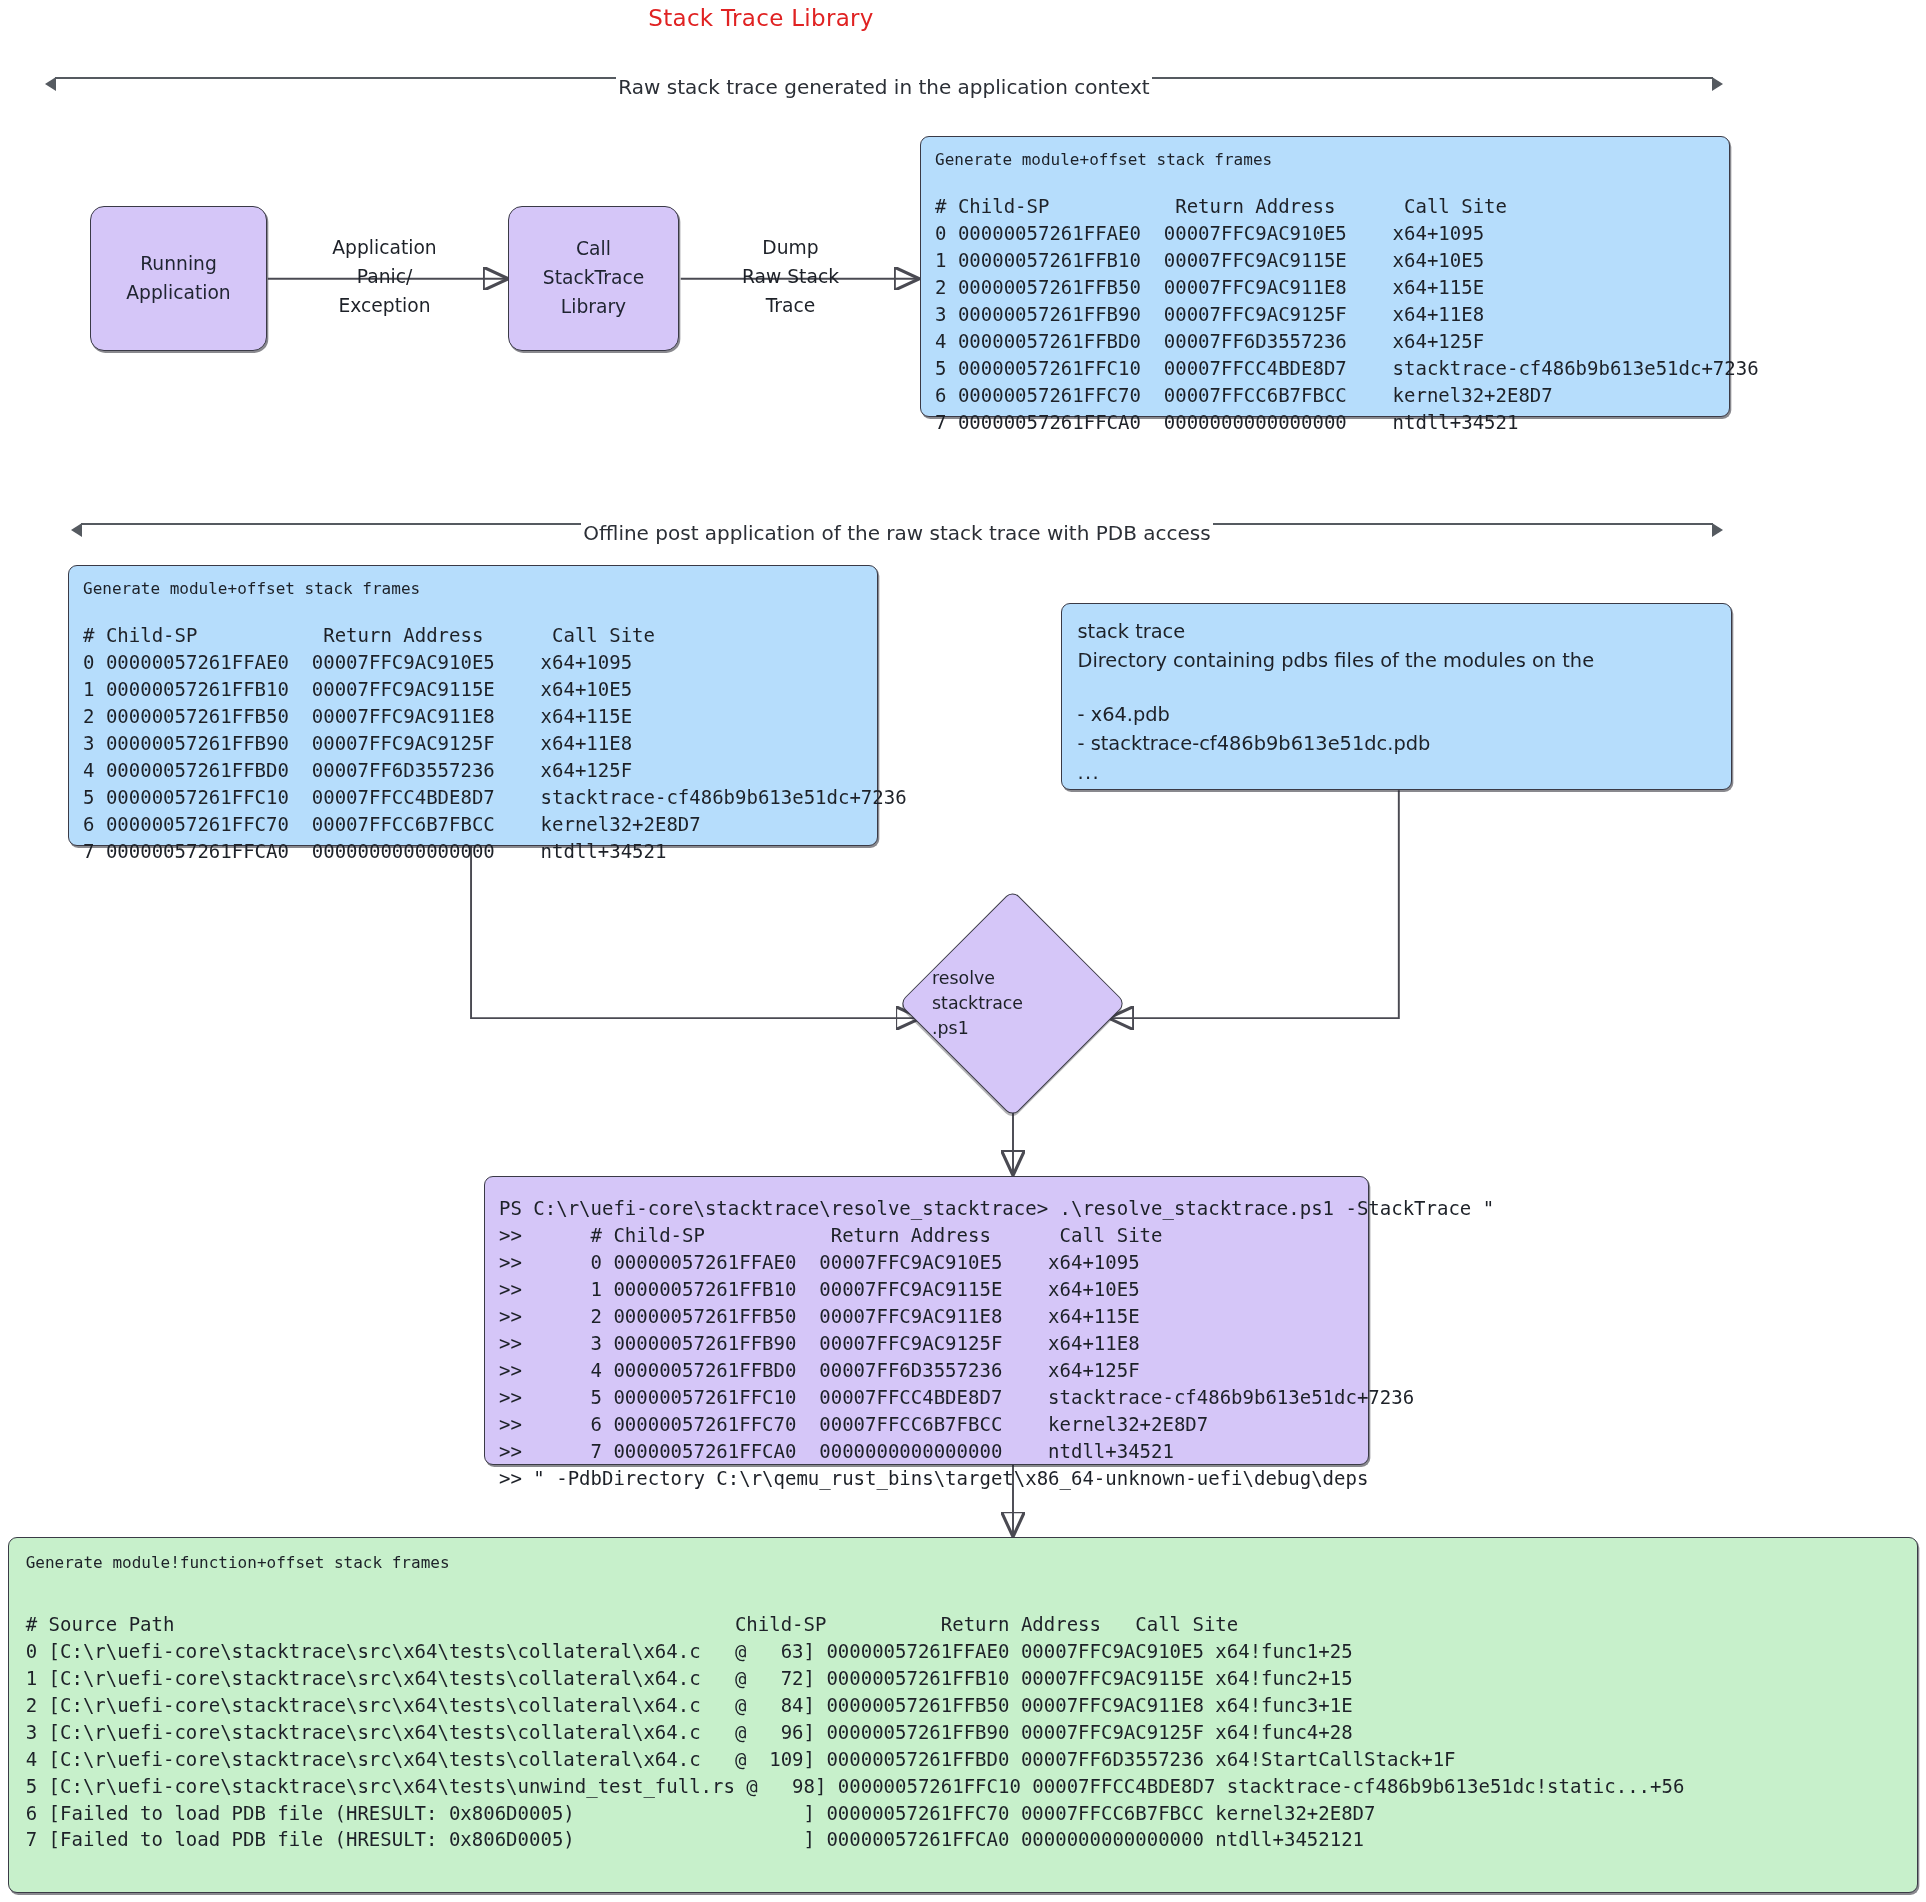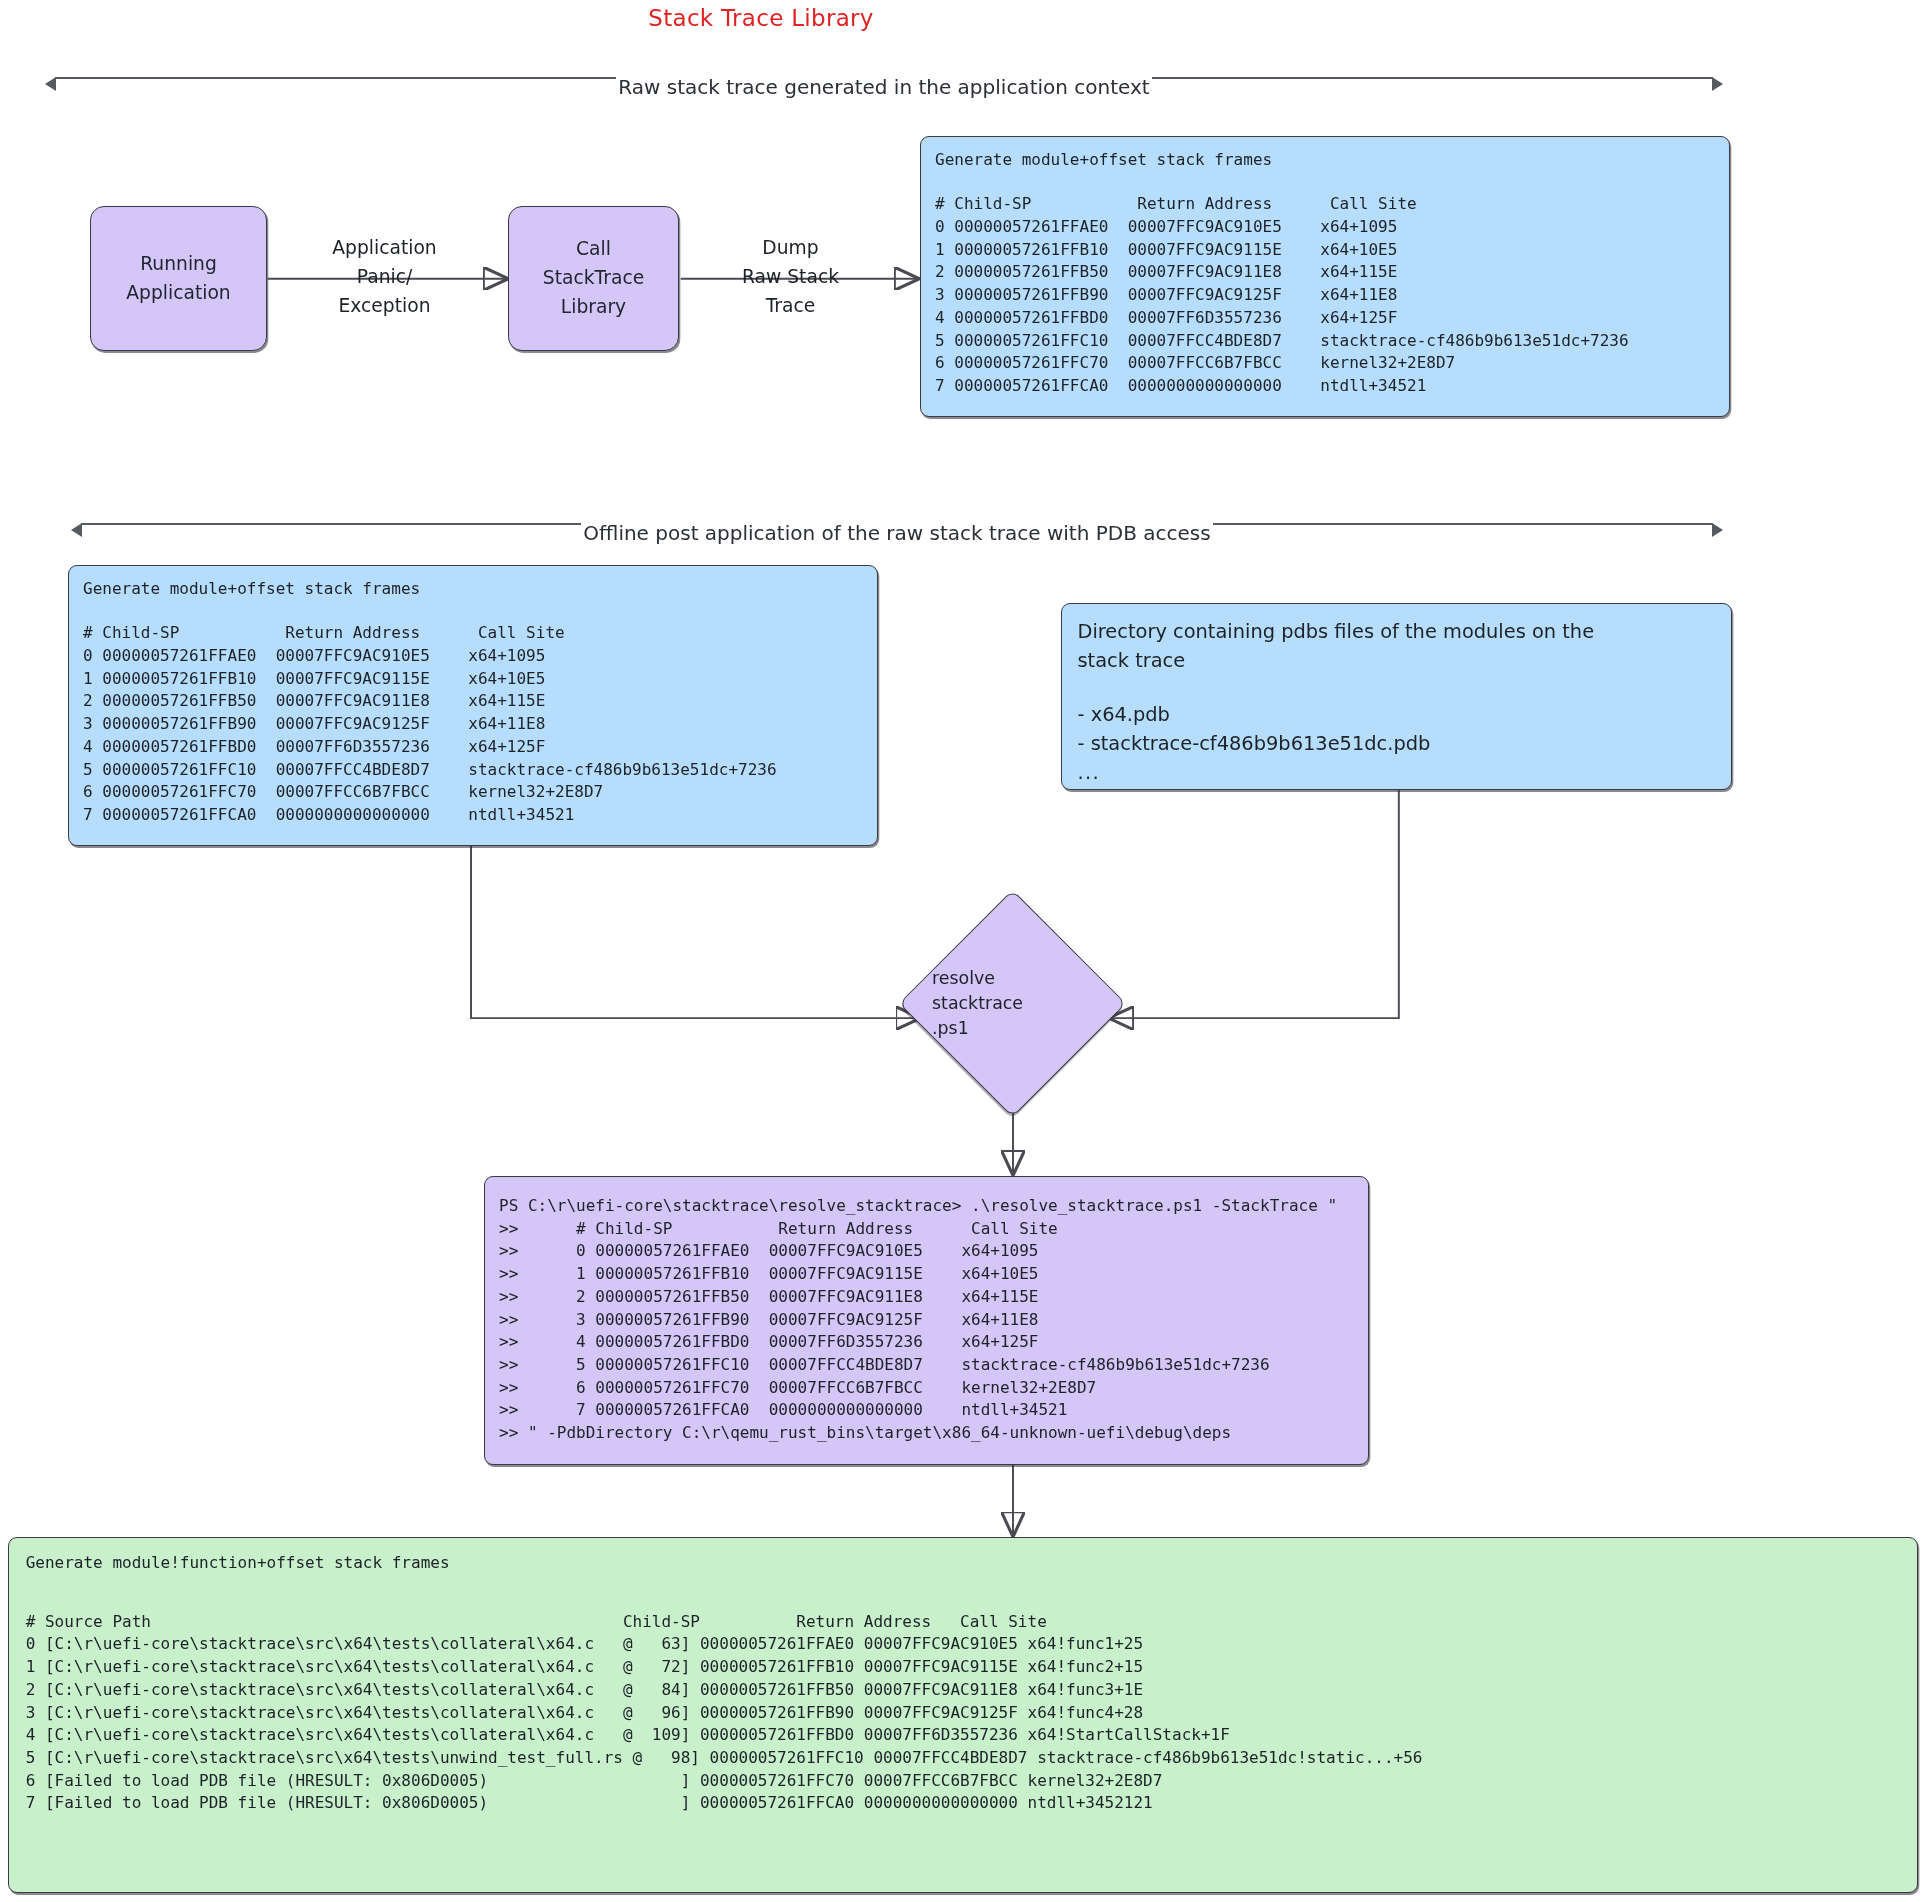--- a/index.html
+++ b/index.html
@@ -46,21 +46,21 @@
 
   .node.flowbox{
     display:flex;align-items:center;justify-content:center;text-align:center;
     font-size:18.7px;line-height:1.55;border-radius:14px;
   }
 
   
   .codepanel{padding:11.6px 14px 14px 14px;}
   .codepanel pre{
     margin:0;font-family:"DejaVu Sans Mono","Liberation Mono",monospace;
-    font-size:16px;line-height:1.42;color:#1d2128;white-space:pre;
+    font-size:19px;line-height:1.42;color:#1d2128;white-space:pre;
   }
   .codepanel .hdr{
     margin:0 0 0 0;font-family:"DejaVu Sans Mono","Liberation Mono",monospace;
     font-size:16px;line-height:1.42;color:#1d2128;white-space:pre;
   }
 
   .textpanel{padding:13px 15.5px;}
   .textpanel .ln{font-size:19.4px;line-height:1.5;color:#1d2128;white-space:pre;}
 
   
@@ -170,22 +170,22 @@
 1 00000057261FFB10  00007FFC9AC9115E    x64+10E5
 2 00000057261FFB50  00007FFC9AC911E8    x64+115E
 3 00000057261FFB90  00007FFC9AC9125F    x64+11E8
 4 00000057261FFBD0  00007FF6D3557236    x64+125F
 5 00000057261FFC10  00007FFCC4BDE8D7    stacktrace-cf486b9b613e51dc+7236
 6 00000057261FFC70  00007FFCC6B7FBCC    kernel32+2E8D7
 7 00000057261FFCA0  0000000000000000    ntdll+34521</pre>
 </div>
 
 <div class="node blue textpanel" id="box-pdb" style="left:1061px;top:603px;width:671px;height:187px;">
+  <div class="ln">stack trace</div>
   <div class="ln">Directory containing pdbs files of the modules on the</div>
-  <div class="ln">stack trace</div>
   <div class="ln" style="height:24.5px"></div>
   <div class="ln">- x64.pdb</div>
   <div class="ln">- stacktrace-cf486b9b613e51dc.pdb</div>
   <div class="ln" style="letter-spacing:1.3px">...</div>
 </div>
 
 <div id="diamond">
   <div class="shape"></div>
   <div class="dtext">
     <span>resolve</span>

